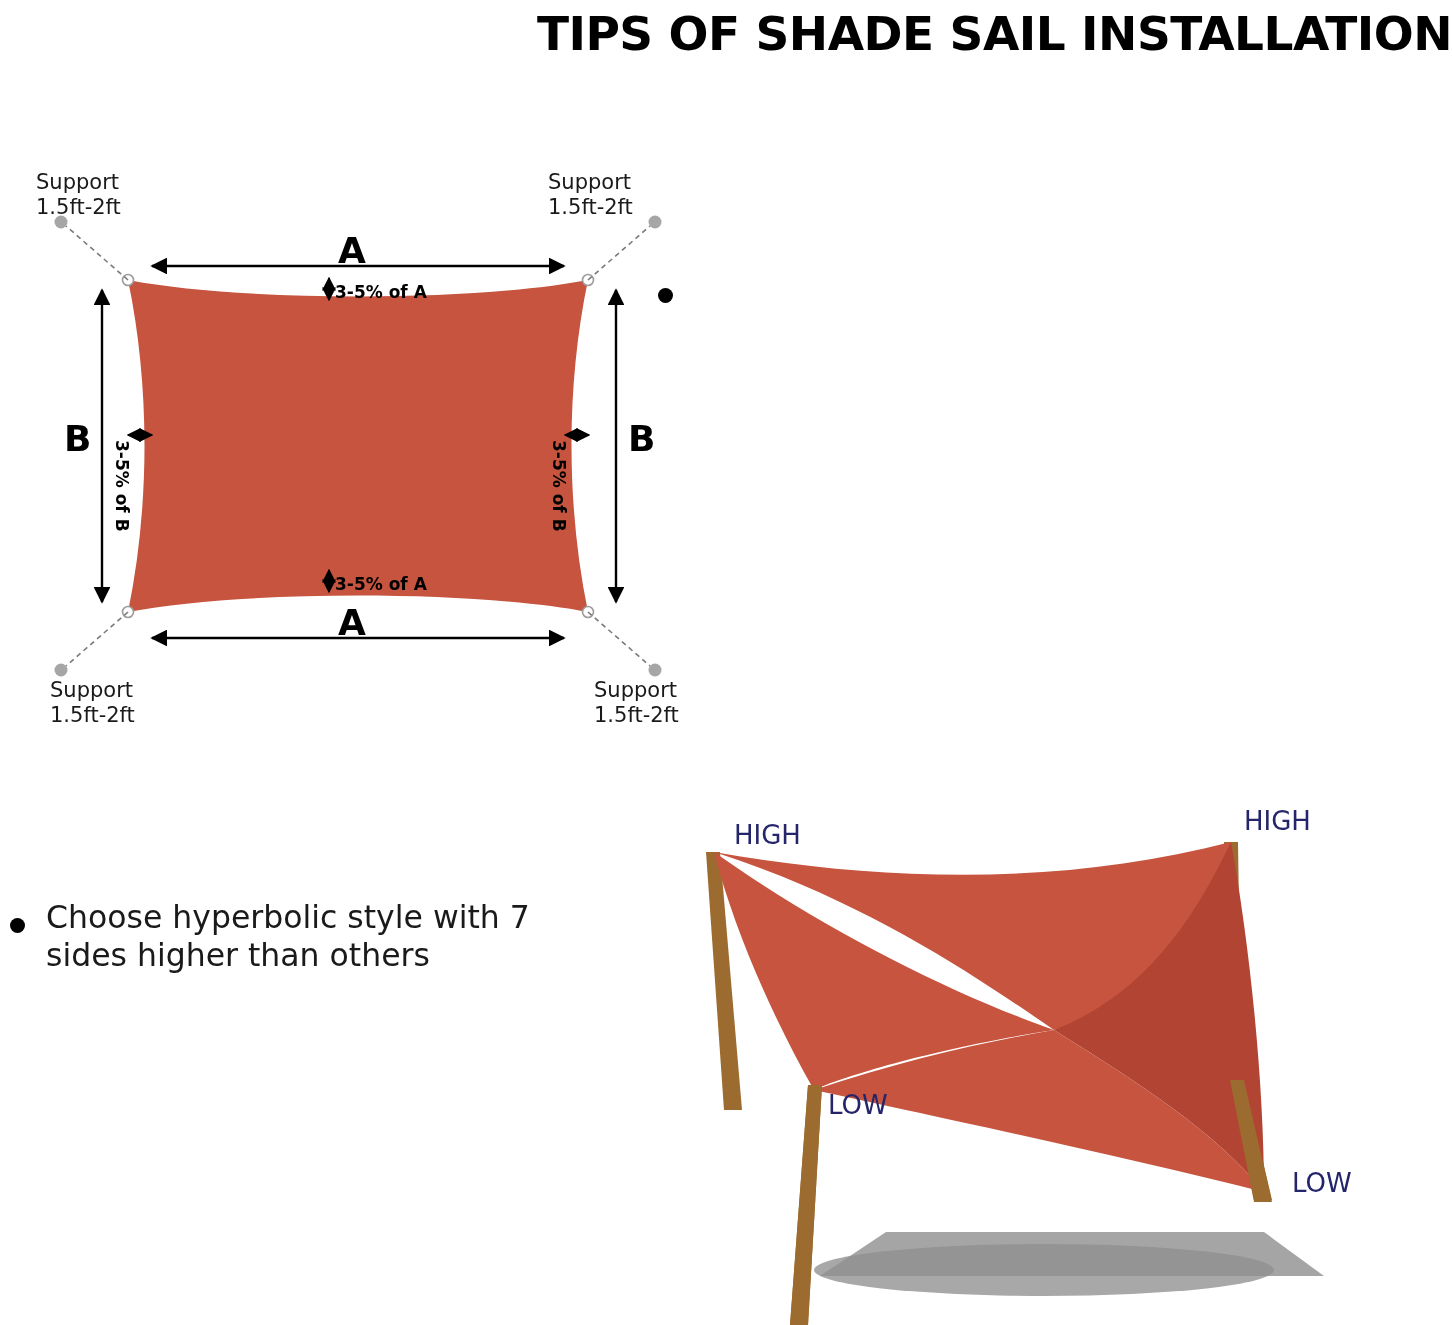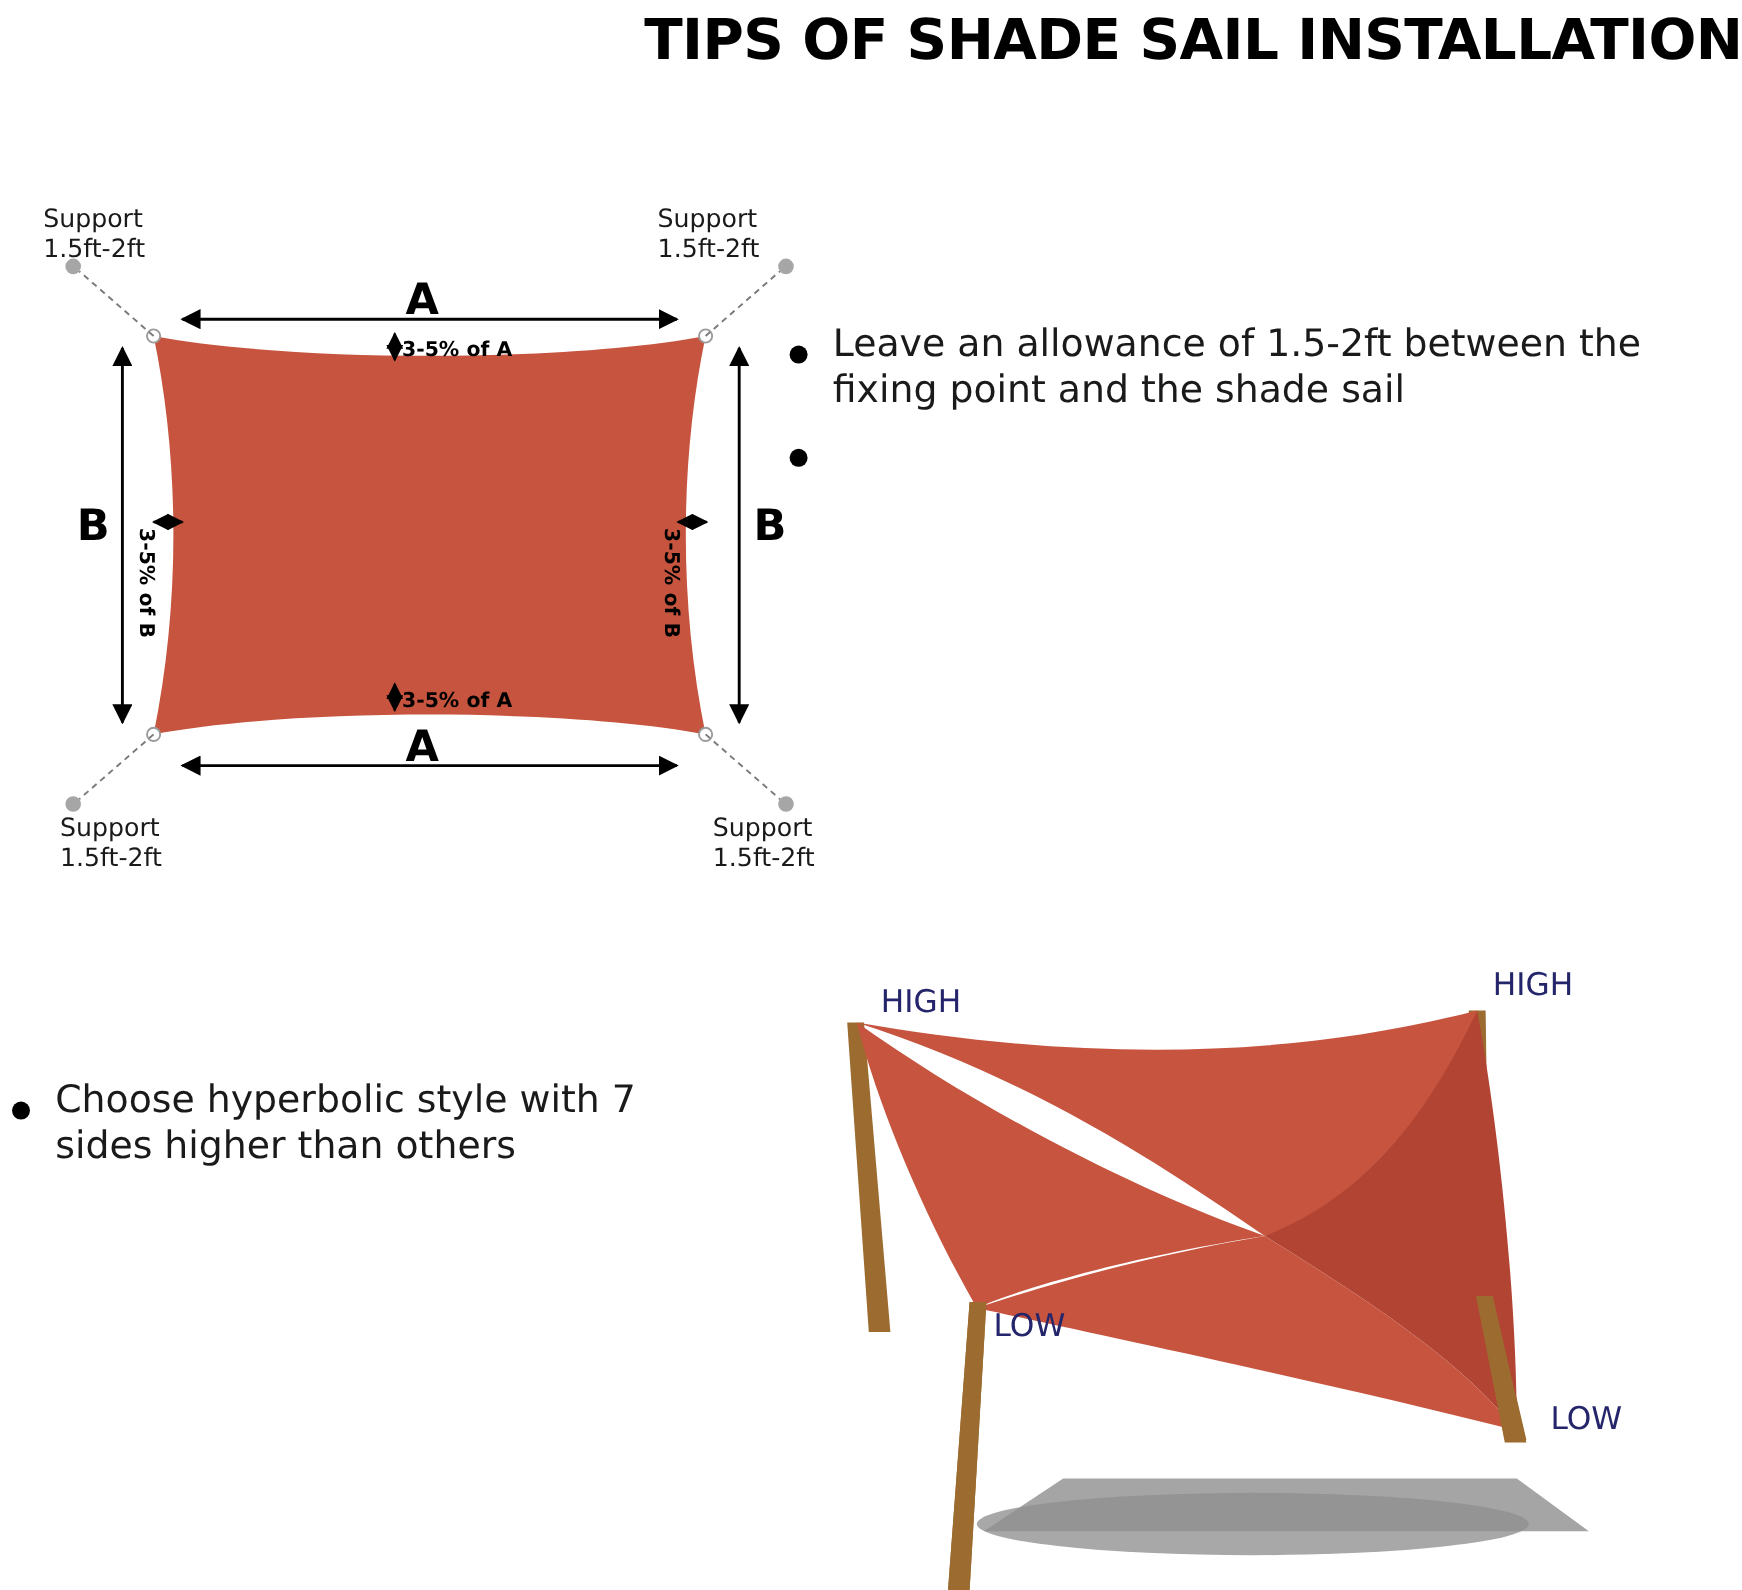--- a/index.html
+++ b/index.html
@@ -171,24 +171,20 @@
 
   <div class="lbl" style="left:307px; top:132px; font-size:17px; font-weight:bold; color:#000000;">3-5% of A</div>
   <div class="lbl" style="left:307px; top:424px; font-size:17px; font-weight:bold; color:#000000;">3-5% of A</div>
   <div class="lbl" style="left:104px; top:290px; font-size:17px; font-weight:bold; color:#000000; transform:rotate(90deg); transform-origin: left top;">3-5% of B</div>
   <div class="lbl" style="left:541px; top:290px; font-size:17px; font-weight:bold; color:#000000; transform:rotate(90deg); transform-origin: left top;">3-5% of B</div>
 </div>
 
 <ul id="top-list" class="bullet-list">
   <li>
     <span class="dot"></span>
-    <span>Leave an allowance of 1.5-2ft between the fixing point and the shade sail</span>
-  </li>
-  <li>
-    <span class="dot"></span>
   </li>
 </ul>
 
 <ul id="bottom-list" class="bullet-list">
   <li>
     <span class="dot"></span>
     <span>Choose hyperbolic style with 7 sides higher than others</span>
   </li>
 </ul>
 

